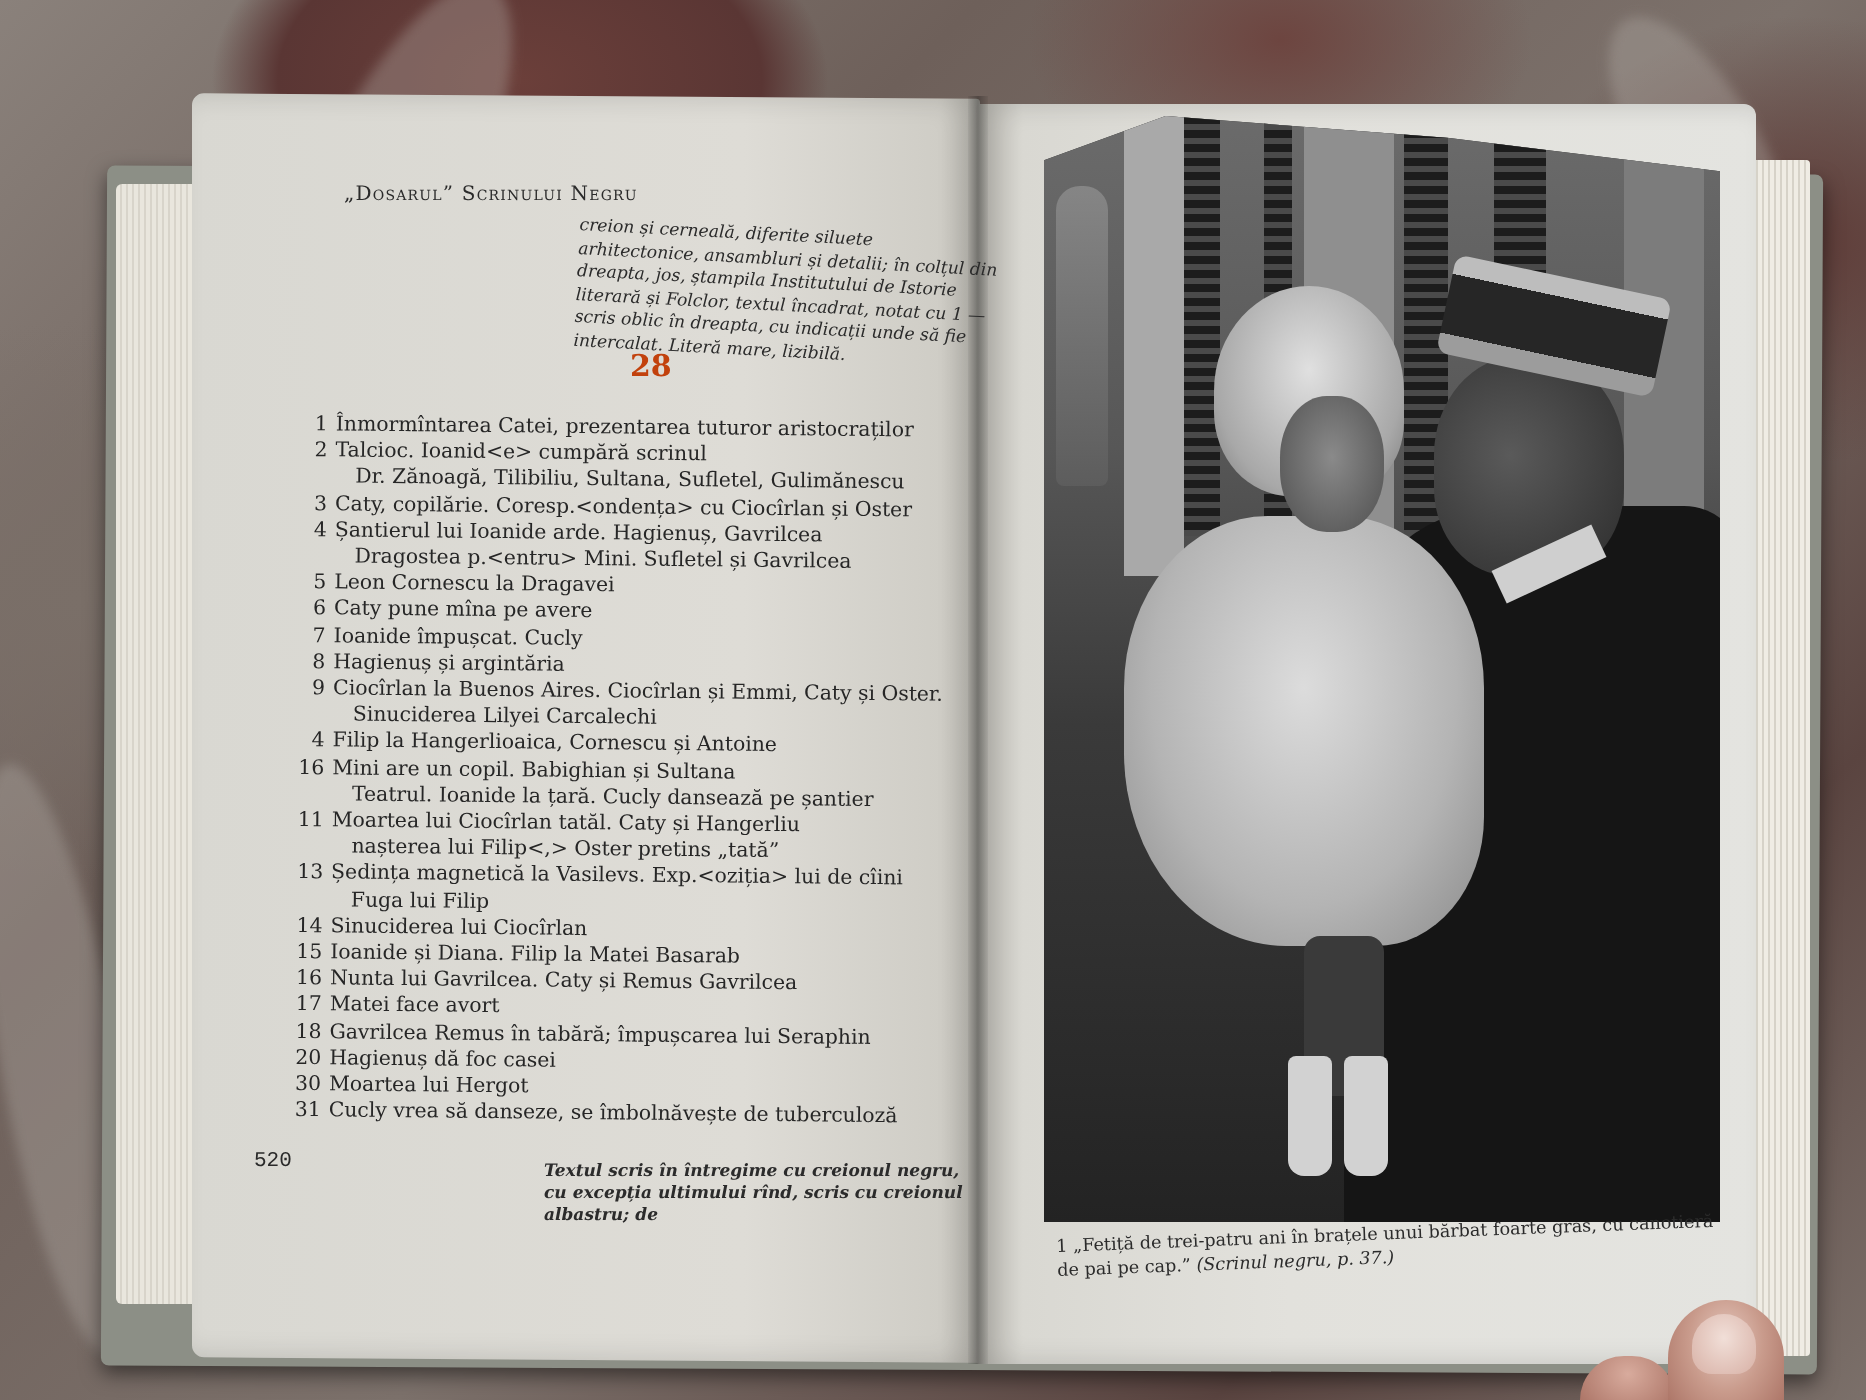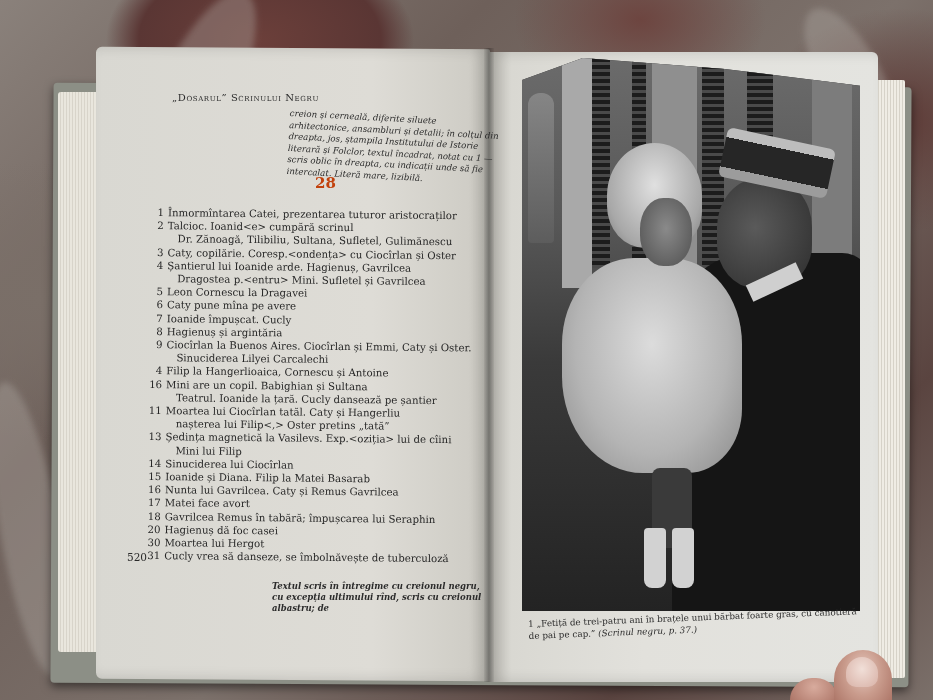--- a/index.html
+++ b/index.html
@@ -68,21 +68,21 @@
     position:absolute; left:150px; top:206px; width:340px;
     font-size:10.2px; line-height:13.2px; color:#262626;
     transform: rotate(0.6deg); transform-origin:left top;
   }
   .chapter-line { white-space:nowrap; }
   .chapter-line .num { display:inline-block; min-width:14px; text-align:right; margin-right:4px; }
   .chapter-line.cont { padding-left:28px; }
   .it { font-style:italic; }
 
   .page-number {
-    position:absolute; left:127px; top:551px; font-size:10.5px; color:#2a2a2a;
+    position:absolute; left:127px; top:575px; font-size:10.5px; color:#2a2a2a;font-family:Liberation Mono, monospace;
   }
   .footnote-left {
     position:absolute; left:272px; top:581px; width:215px;
     font-size:8.5px; line-height:11px; font-style:italic; font-weight:bold; color:#2b2b2b;
   }
 
   
   .photo {
     position:absolute; left:522px; top:58px; width:338px; height:553px;
     background: #2a2a2a; overflow:hidden;
@@ -170,21 +170,21 @@
     <div class="chapter-line"><span class="num">7</span><span>Ioanide împușcat. Cucly</span></div>
     <div class="chapter-line"><span class="num">8</span><span>Hagienuș și argintăria</span></div>
     <div class="chapter-line"><span class="num">9</span><span>Ciocîrlan la Buenos Aires. Ciocîrlan și Emmi, Caty și Oster.</span></div>
     <div class="chapter-line cont"><span>Sinuciderea Lilyei Carcalechi</span></div>
     <div class="chapter-line"><span class="num">4</span><span>Filip la Hangerlioaica, Cornescu și Antoine</span></div>
     <div class="chapter-line"><span class="num">16</span><span>Mini are un copil. Babighian și Sultana</span></div>
     <div class="chapter-line cont"><span>Teatrul. Ioanide la țară. Cucly dansează pe șantier</span></div>
     <div class="chapter-line"><span class="num">11</span><span>Moartea lui Ciocîrlan tatăl. Caty și Hangerliu</span></div>
     <div class="chapter-line cont"><span>nașterea lui Filip&lt;,&gt; Oster pretins „tată”</span></div>
     <div class="chapter-line"><span class="num">13</span><span>Ședința magnetică la Vasilevs. Exp.&lt;oziția&gt; lui de cîini</span></div>
-    <div class="chapter-line cont"><span>Mini lui Filip</span></div>
+    <div class="chapter-line cont"><span>Fuga lui Filip</span></div>
     <div class="chapter-line"><span class="num">14</span><span>Sinuciderea lui Ciocîrlan</span></div>
     <div class="chapter-line"><span class="num">15</span><span>Ioanide și Diana. Filip la Matei Basarab</span></div>
     <div class="chapter-line"><span class="num">16</span><span>Nunta lui Gavrilcea. Caty și Remus Gavrilcea</span></div>
     <div class="chapter-line"><span class="num">17</span><span>Matei face avort</span></div>
     <div class="chapter-line"><span class="num">18</span><span>Gavrilcea Remus în tabără; împușcarea lui Seraphin</span></div>
     <div class="chapter-line"><span class="num">20</span><span>Hagienuș dă foc casei</span></div>
     <div class="chapter-line"><span class="num">30</span><span>Moartea lui Hergot</span></div>
     <div class="chapter-line"><span class="num">31</span><span>Cucly vrea să danseze, se îmbolnăvește de tuberculoză</span></div>
   </div>
 

